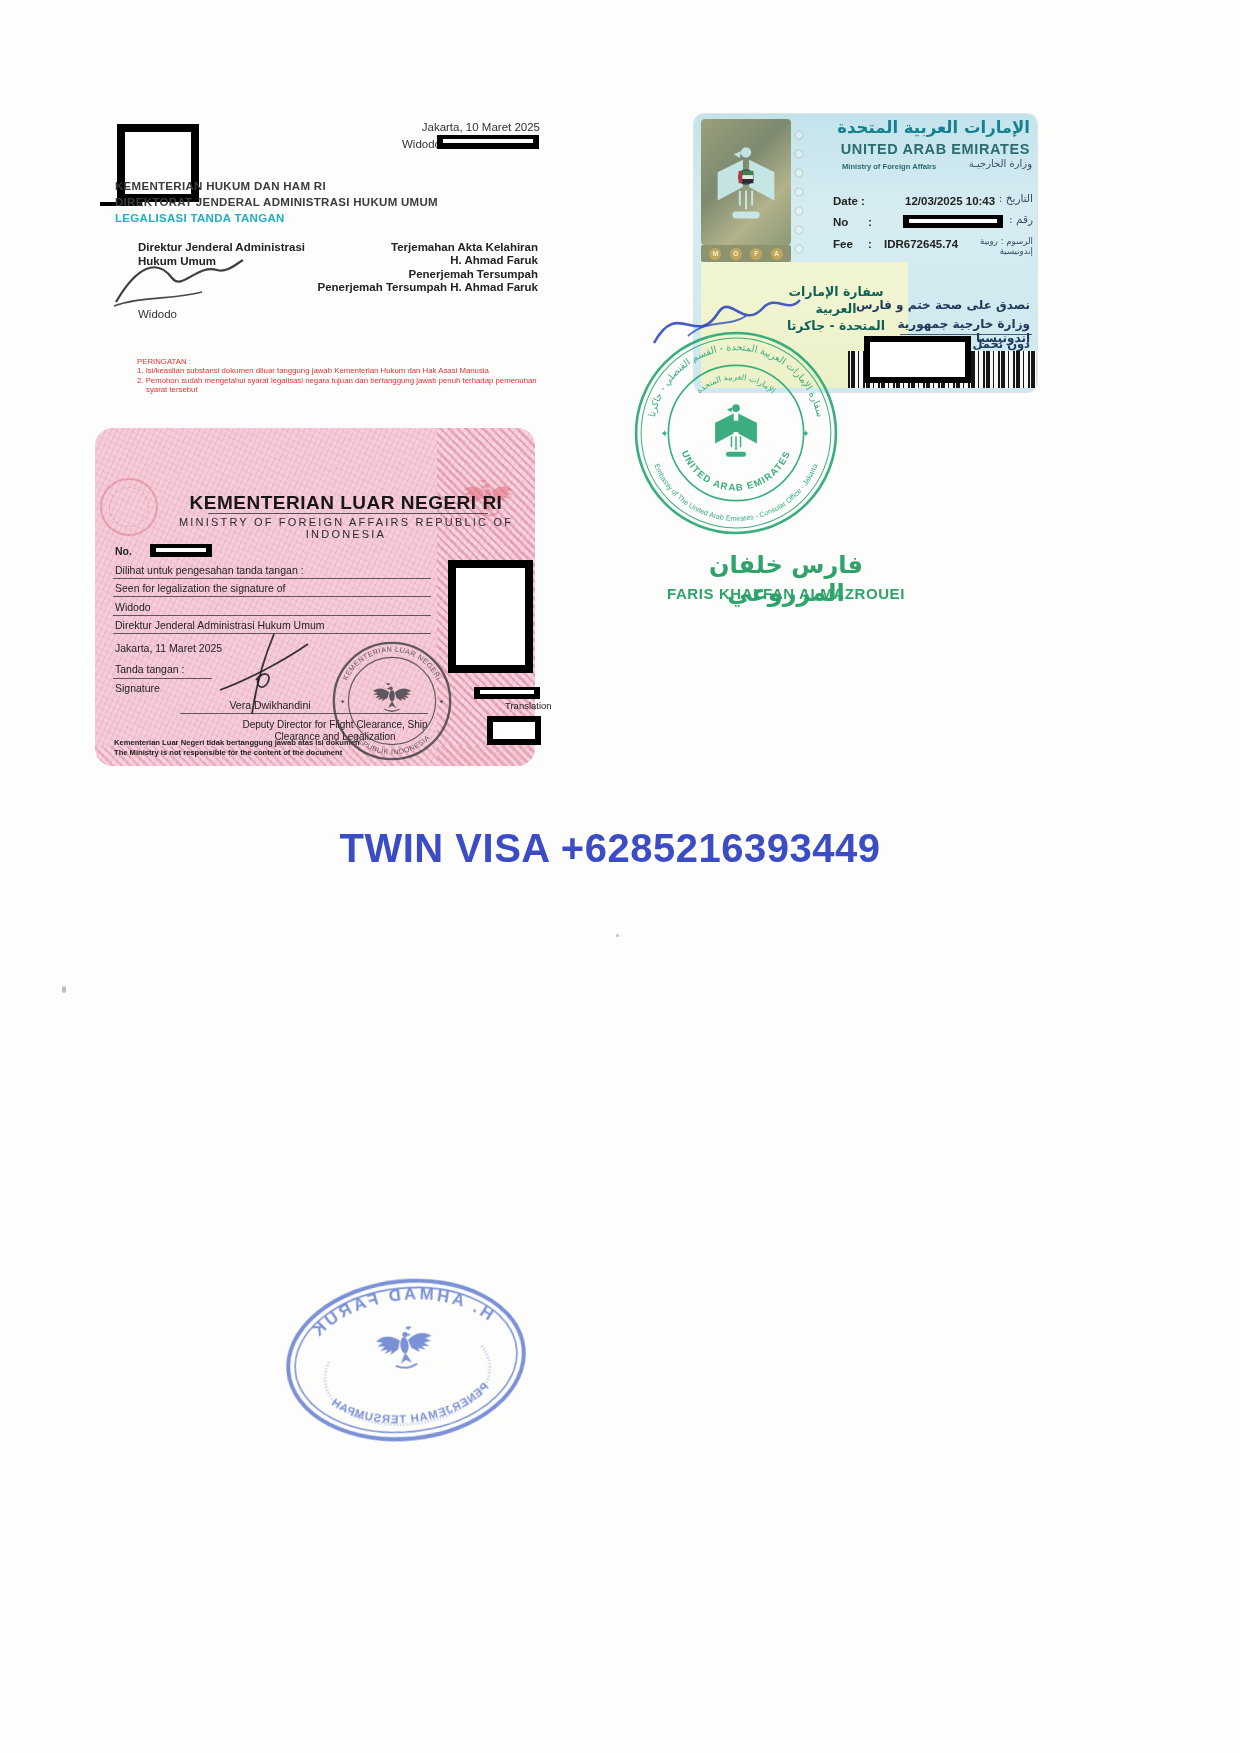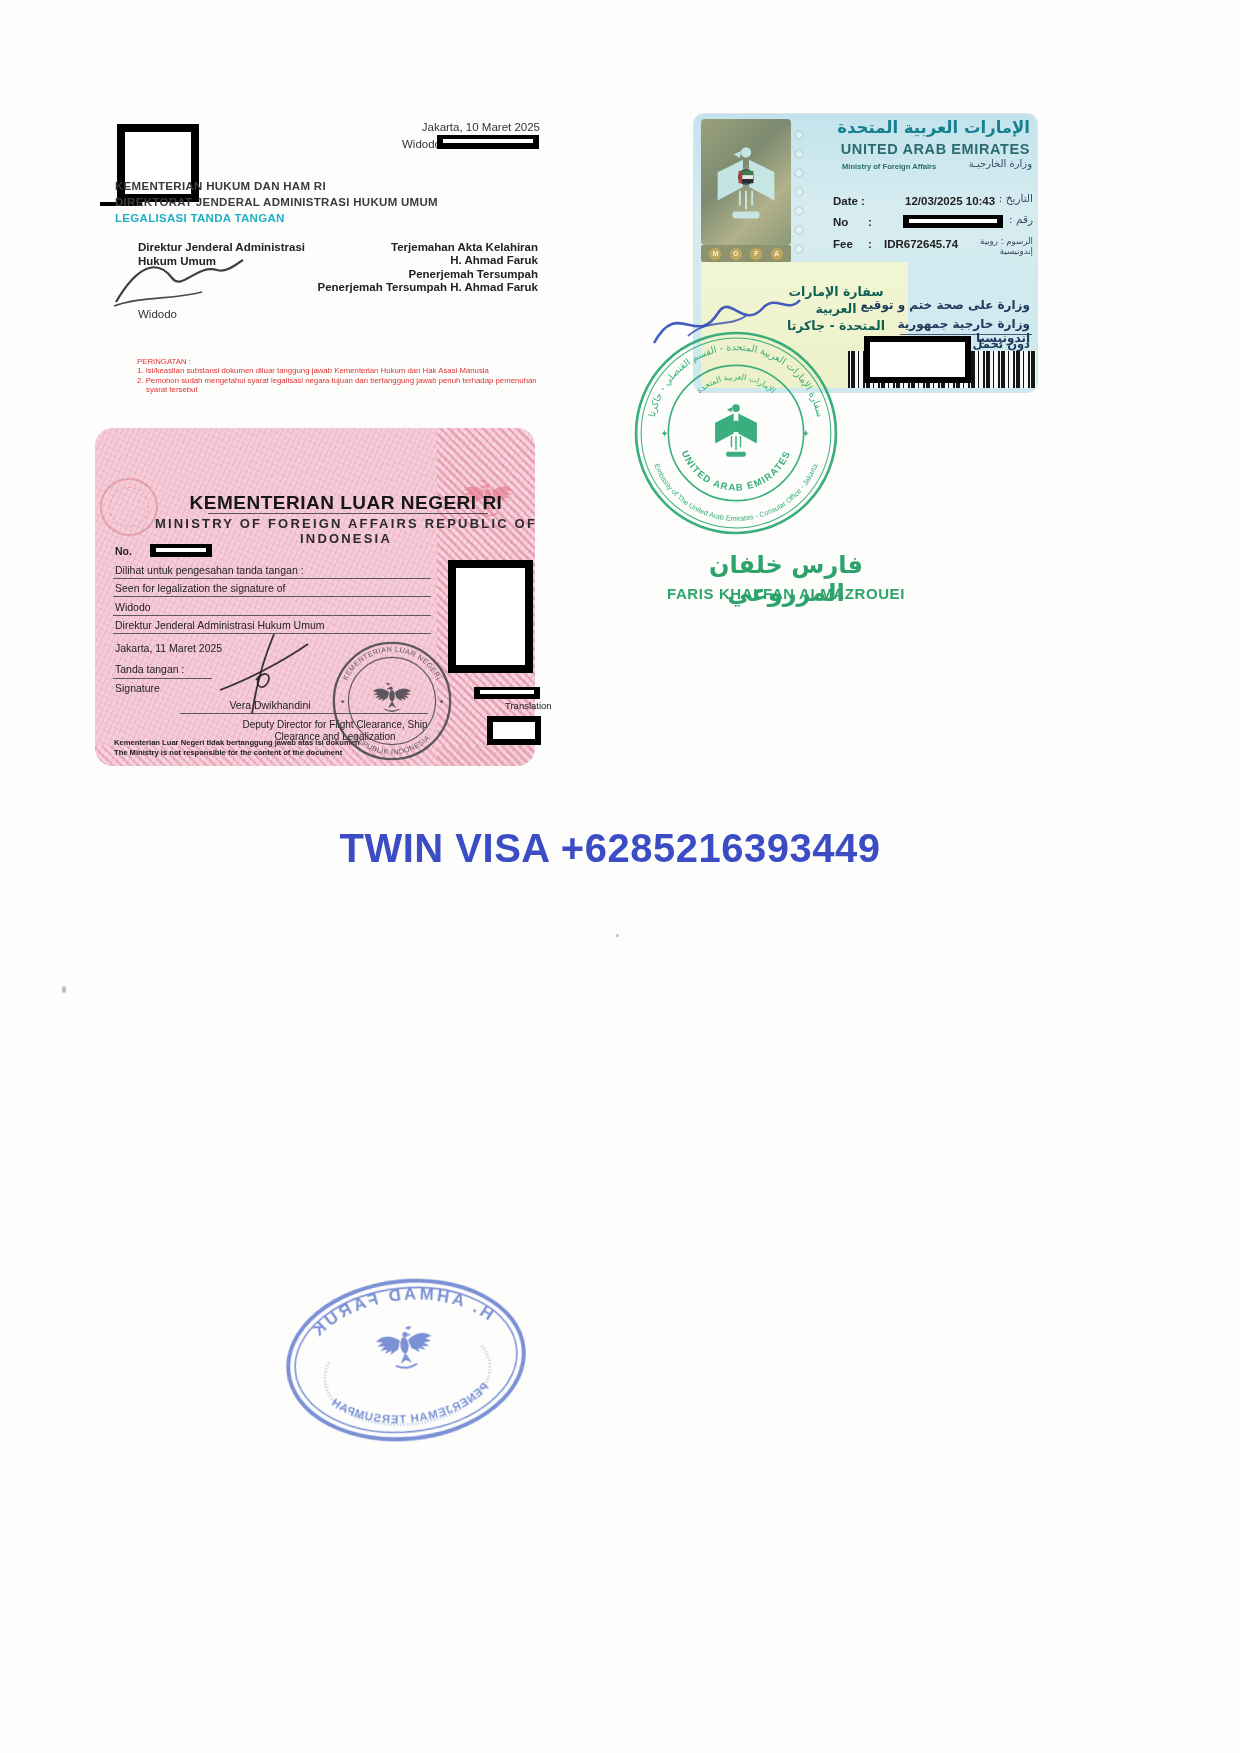--- a/index.html
+++ b/index.html
@@ -159,21 +159,21 @@
     <div class="abs bold" style="left:833px;top:238px;font-size:11.5px;">Fee</div>
     <div class="abs bold" style="left:868px;top:238px;font-size:11.5px;">:</div>
     <div class="abs" style="left:884px;top:238px;font-size:11.5px;font-weight:600;">IDR672645.74</div>
     <div class="abs tr ar" style="left:958px;top:236px;width:75px;font-size:8.6px;color:#3a4a63;">الرسوم : روبية إندونيسية</div>
 
     <div class="abs tc ar bold" style="left:766px;top:283px;width:140px;font-size:12.5px;line-height:17px;color:#0f5f55;">
       <div>سفارة الإمارات العربية</div>
       <div>المتحدة - جاكرتا</div>
     </div>
 
-    <div class="abs tr ar bold" style="left:840px;top:298px;width:190px;font-size:12px;color:#203a5c;">وزارة على صحة ختم و توقيع</div>
+    <div class="abs tr ar bold" style="left:840px;top:298px;width:190px;font-size:12px;color:#203a5c;">نصدق على صحة ختم و فارس</div>
     <div class="abs tr ar bold" style="left:840px;top:317px;width:190px;font-size:12px;color:#203a5c;">وزارة خارجية جمهورية إندونيسيا</div>
     <div class="rule" style="left:900px;top:334px;width:132px;background:#203a5c;"></div>
     <div class="abs tr ar bold" style="left:840px;top:337px;width:190px;font-size:11.5px;color:#203a5c;">دون تحمل اي مسؤولية تجاه المحتويات</div>
 
     <div class="barcode"></div>
     <div class="redact" style="left:864px;top:336px;width:107px;height:47px;border-width:6px;"></div>
   </div>
 
   <div class="layer">
     <svg class="abs" style="left:630px;top:327px;" width="212" height="212" viewBox="0 0 210 210" opacity=".92">
@@ -220,21 +220,21 @@
 
     <div class="abs" style="left:100px;top:478px;width:54px;height:54px;border:2px solid rgba(200,90,110,.35);border-radius:50%;">
       <div style="position:absolute;inset:7px;border:1.5px dashed rgba(200,90,110,.3);border-radius:50%;"></div>
     </div>
     <svg class="abs" style="left:462px;top:474px;" width="52" height="52" viewBox="-36 -24 72 60">
       <use href="#garuda" x="-36" y="-24" width="72" height="60" style="color:rgba(225,110,130,.55)"></use>
     </svg>
 
     <div class="abs tc" style="left:146px;top:492px;width:400px;font-size:19px;font-weight:800;letter-spacing:.5px;color:#17171a;">KEMENTERIAN LUAR NEGERI RI</div>
     <div class="rule" style="left:208px;top:513px;width:280px;background:#333;"></div>
-    <div class="abs tc" style="left:146px;top:516px;width:400px;font-size:13px;font-weight:700;letter-spacing:2.2px;color:#2a2a2e;">MINISTRY OF FOREIGN AFFAIRS REPUBLIC OF INDONESIA</div>
+    <div class="abs tc" style="left:146px;top:516px;width:400px;font-size:11px;font-weight:400;letter-spacing:2.2px;color:#2a2a2e;">MINISTRY OF FOREIGN AFFAIRS REPUBLIC OF INDONESIA</div>
 
     <div class="abs bold" style="left:115px;top:545px;font-size:10.5px;">No.</div>
     <div class="redact-bar" style="left:150px;top:544px;width:62px;height:13px;">
         <span class="stripe" style="top:3.5px;"></span>
       </div>
 
     <div class="abs" style="left:115px;top:564px;font-size:10.5px;">Dilihat untuk pengesahan tanda tangan :</div>
     <div class="rule" style="left:113px;top:578px;width:318px;"></div>
     <div class="abs" style="left:115px;top:582px;font-size:10.5px;">Seen for legalization the signature of</div>
     <div class="rule" style="left:113px;top:596px;width:318px;"></div>

